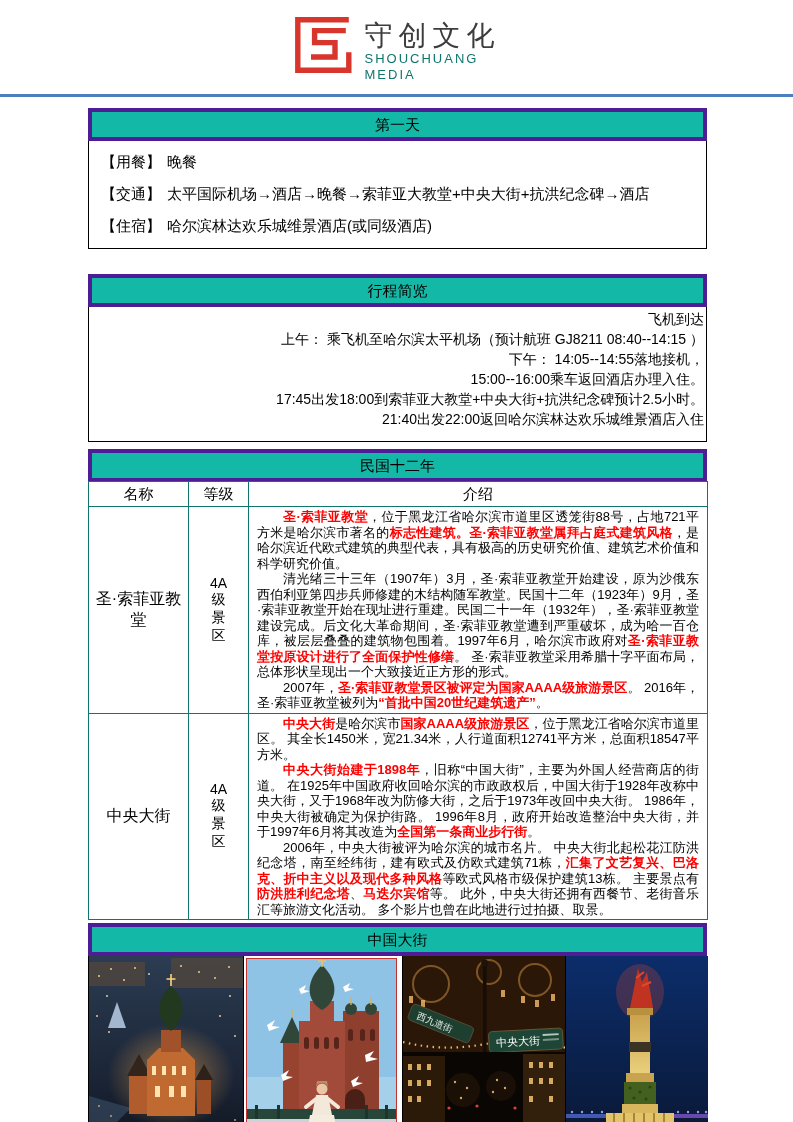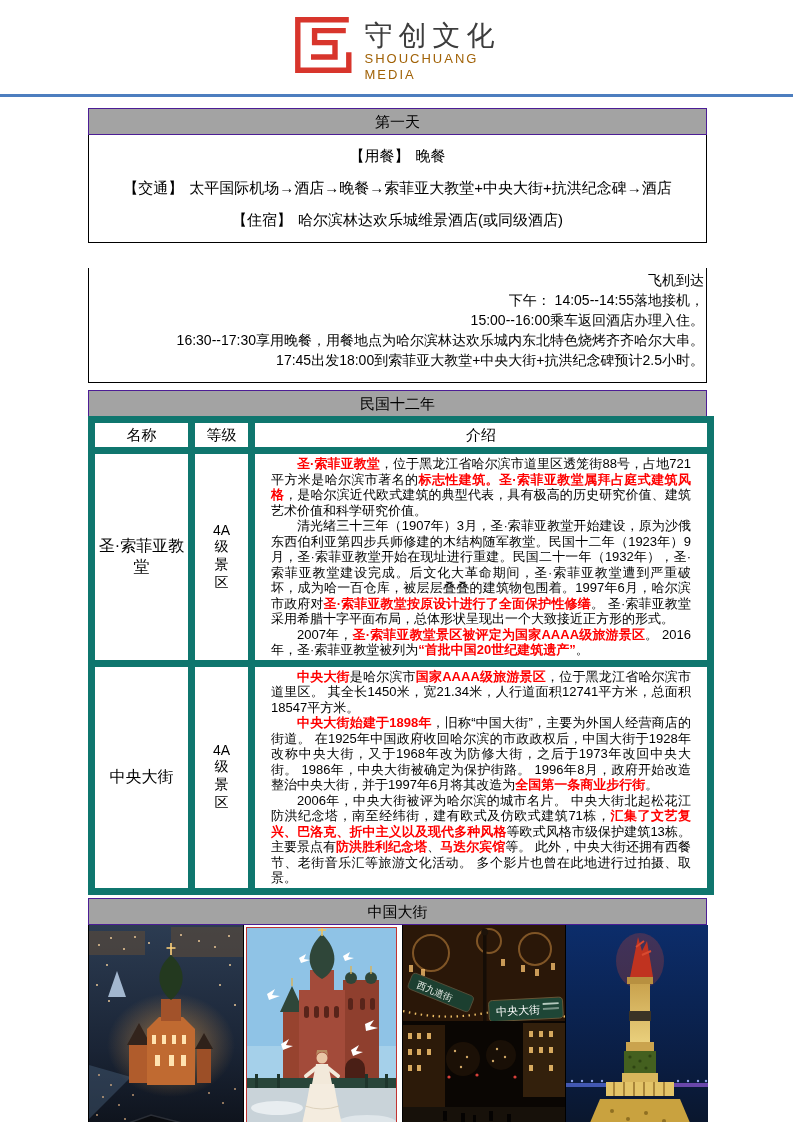--- a/index.html
+++ b/index.html
@@ -4,48 +4,48 @@
 <style>
   html,body{margin:0;padding:0;background:#ffffff;}
   body{width:793px;height:1122px;font-family:"Liberation Sans","DejaVu Sans",sans-serif;color:#000;}
   .page{position:relative;width:793px;height:1122px;background:#fff;overflow:hidden;}
 
   
   .brand{display:flex;justify-content:center;align-items:flex-start;gap:12px;padding-top:15px;height:76px;}
   .logo-mark svg{display:block;}
   .brand-text{padding-top:6px;}
   .brand-cn{font-size:28px;letter-spacing:6px;color:#3d3d3d;line-height:30px;}
-  .brand-en{font-size:13px;letter-spacing:2px;color:#a16207;line-height:16px;}
+  .brand-en{font-size:13px;letter-spacing:2px;color:#0f766e;line-height:16px;}
   .top-rule{position:absolute;top:94px;left:0;width:793px;height:3px;background:#4d7ebf;}
 
   .content{position:absolute;left:88px;top:108px;width:619px;}
 
-  .bar{background:#a3a3a3;border:1px solid #4c1d95;height:25px;line-height:25px;text-align:center;font-size:15px;color:#000;}
+  .bar{background:#14b8a6;border:4px solid #4c1d95;height:25px;line-height:25px;text-align:center;font-size:15px;color:#000;}
   .body-box{border:1px solid #000;border-top:none;background:#fff;}
 
   
   .day-body{padding:5px 0 6px 0;}
-  .day-row{padding:6px 12px;font-size:15px;line-height:20px;text-align:center;}
+  .day-row{padding:6px 12px;font-size:15px;line-height:20px;}
   .day-label{margin-right:6px;}
 
   
   .sec-overview{margin-top:25px;}
   .ov-body{padding:2px 2px 12px 2px;font-size:14px;text-align:right;}
   .ov-line{line-height:20px;white-space:nowrap;}
   .ov-line.ind{padding-left:45px;}
 
   
   .sec-attr{margin-top:7px;}
   .attr-table{border-collapse:collapse;width:619px;table-layout:fixed;margin-top:-1px;}
-  .attr-table td{border:7px solid #0f766e;vertical-align:middle;}
+  .attr-table td{border:1px solid #0f766e;vertical-align:middle;}
   .c-name{width:100px;} .c-grade{width:60px;} .c-desc{width:459px;}
   .attr-head td{height:22px;text-align:center;font-size:15px;}
   .cell-name{text-align:center;font-size:16px;padding:2px;}
   .cell-grade{text-align:center;font-size:14px;padding:18px;}
-  .cell-desc{padding:2px 16px;font-size:13px;line-height:15.5px;text-align:justify;vertical-align:top;}
+  .cell-desc{padding:2px 8px;font-size:13px;line-height:15.5px;text-align:justify;vertical-align:top;}
   .cell-desc p.para{margin:0;text-indent:2em;}
   .hl{color:#ff0000;font-weight:bold;}
 
   
   .sec-gallery{margin-top:3px;}
   .gallery-row{display:grid;grid-template-columns:155px 159px 163px 142px;border:1px solid #000;border-top:none;height:230px;background:#fff;}
   .g-cell{margin:0;padding:0;border-right:1px solid #000;overflow:hidden;}
   .g-cell:last-child{border-right:none;}
   .g-cell svg{display:block;}
   .frame2{border:1px solid #c23330;margin:2px;width:149px;}
@@ -84,26 +84,28 @@
         <div class="day-row">
           <span class="day-label">【交通】</span><span>太平国际机场→酒店→晚餐→索菲亚大教堂+中央大街+抗洪纪念碑→酒店</span>
         </div>
         <div class="day-row">
           <span class="day-label">【住宿】</span><span>哈尔滨林达欢乐城维景酒店(或同级酒店)</span>
         </div>
       </div>
     </section>
 
     <section class="sec-overview">
+      <div class="bar">行程简览</div>
       <div class="body-box ov-body">
         <div class="ov-line">飞机到达</div>
+        <div class="ov-line">上午：  乘飞机至哈尔滨太平机场（预计航班 GJ8211  08:40--14:15 ）</div>
         <div class="ov-line">下午： 14:05--14:55落地接机，</div>
         <div class="ov-line ind">15:00--16:00乘车返回酒店办理入住。</div>
-        <div class="ov-line ind">16:30--17:30享用晚餐，用餐地点为哈尔滨林达欢乐城内东北特色烧烤齐齐哈尔大串。</div>
         <div class="ov-line ind">17:45出发18:00到索菲亚大教堂+中央大街+抗洪纪念碑预计2.5小时。</div>
+        <div class="ov-line ind">21:40出发22:00返回哈尔滨林达欢乐城维景酒店入住</div>
       </div>
     </section>
 
     <section class="sec-attr">
       <div class="bar">民国十二年</div>
       <table class="attr-table">
         <colgroup>
             <col class="c-name">
             <col class="c-grade">
             <col class="c-desc">

